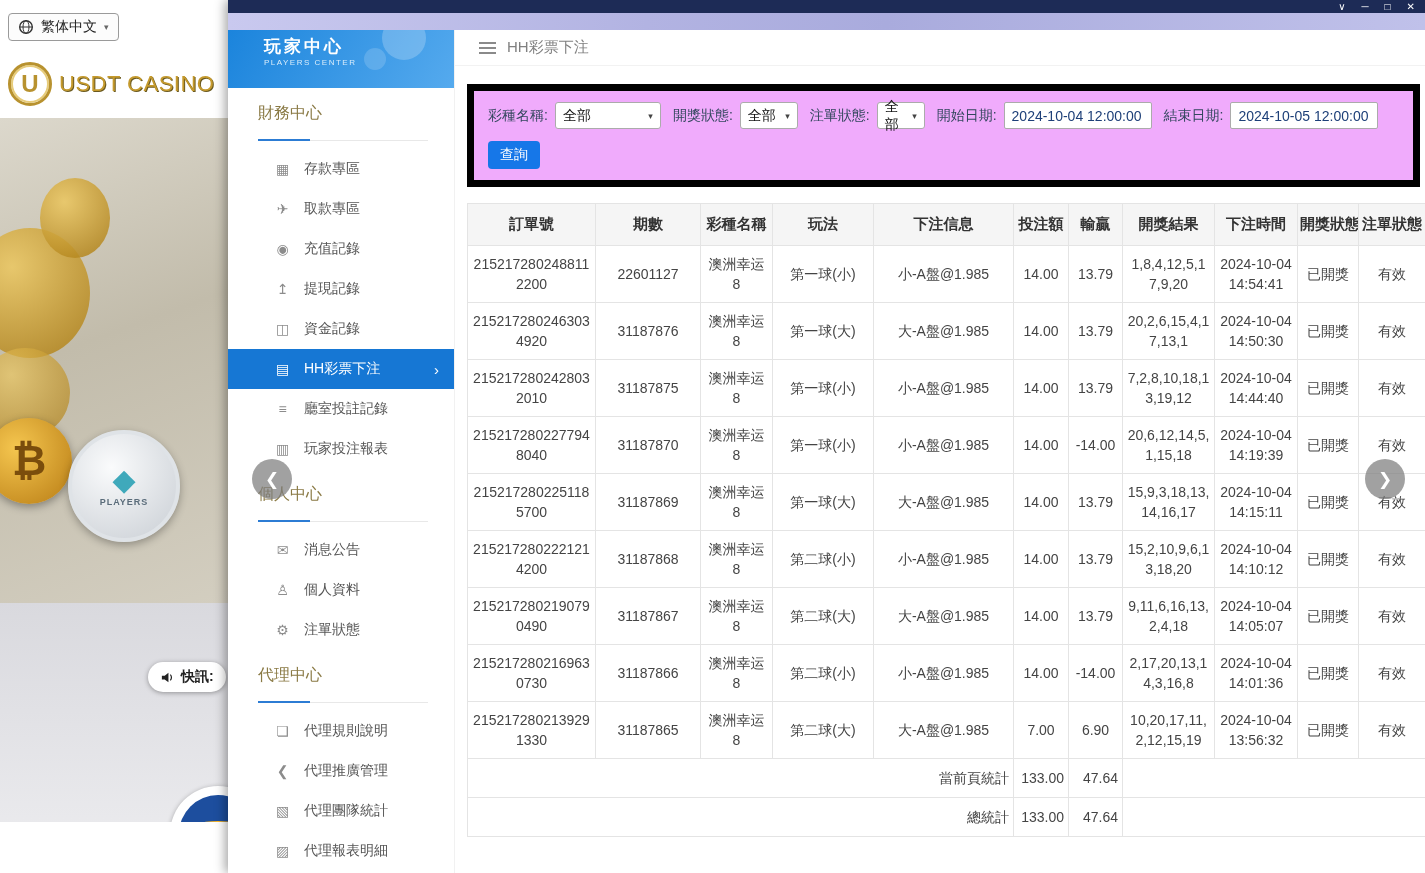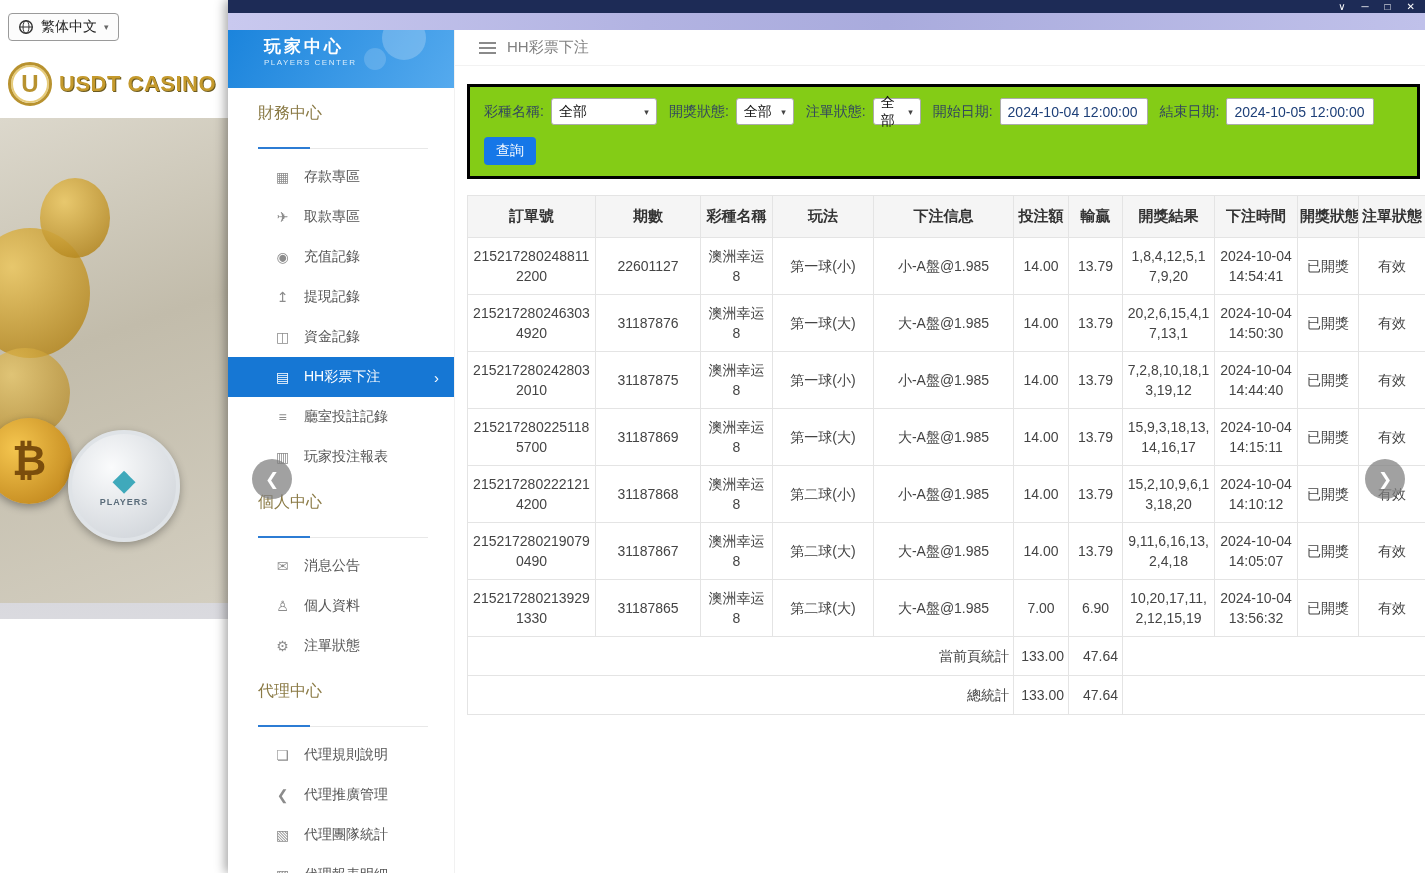--- a/index.html
+++ b/index.html
@@ -1,26 +1,26 @@
 <!DOCTYPE html>
 <html><head>
 <meta charset="utf-8">
 <style>
   * { margin:0; padding:0; box-sizing:border-box; }
   html,body { width:1425px; height:873px; overflow:hidden; }
   body { position:relative; font-family:"Liberation Sans","DejaVu Sans",sans-serif; background:#fff; }
 
   
-  .bg-site { position:absolute; left:0; top:0; width:228px; height:619px; background:#fff; overflow:hidden; }
+  .bg-site { position:absolute; left:0; top:0; width:228px; height:822px; background:#fff; overflow:hidden; }
   .bg-topbar { height:52px; background:#fff; padding:13px 0 0 8px; }
   .lang-pill { display:inline-flex; align-items:center; gap:7px; border:1px solid #9a9a9a; border-radius:4px; padding:4px 9px; font-size:14px; color:#222; background:#fcfcfc; cursor:pointer; }
   .lang-caret { font-size:9px; color:#666; }
   .logo-row { display:flex; align-items:center; gap:7px; padding:10px 6px 12px 8px; background:#fff; }
   .logo-coin { width:44px; height:44px; flex-shrink:0; border-radius:50%; border:3px solid #b8922f; box-shadow:inset 0 0 0 2px #e7cc7a; color:#b8922f; display:flex; align-items:center; justify-content:center; font-weight:bold; font-size:24px; }
-  .logo-text { font-size:22px; font-weight:bold; color:#c59a2d; text-shadow:1px 1px 0 #6b5a20; letter-spacing:.5px; white-space:nowrap; }
+  .logo-text { font-size:22px; font-weight:normal; color:#c59a2d; text-shadow:1px 1px 0 #6b5a20; letter-spacing:.5px; white-space:nowrap; }
   .bg-photo { position:relative; height:485px; background:linear-gradient(160deg,#dcd8cc 0%,#c2bcab 45%,#d3cec0 100%); overflow:hidden; }
   .gold-blob { position:absolute; border-radius:50%; background:radial-gradient(circle at 35% 30%,#ecc75f,#a8780f); opacity:.85; }
   .blob1 { left:-30px; top:110px; width:120px; height:130px; }
   .blob2 { left:40px; top:60px; width:70px; height:80px; }
   .blob3 { left:-20px; top:230px; width:90px; height:90px; opacity:.7; }
   .coin-btc { position:absolute; left:-14px; top:300px; width:86px; height:86px; border-radius:50%; background:radial-gradient(circle at 35% 35%,#f5c64f,#b87c14); display:flex; align-items:center; justify-content:center; font-size:42px; font-weight:bold; color:#7a4d0c; box-shadow:0 3px 8px rgba(0,0,0,.35); }
   .coin-eth { position:absolute; left:68px; top:312px; width:112px; height:112px; border-radius:50%; background:radial-gradient(circle at 38% 32%,#fafbfc,#c9ced4); border:4px solid #dfe3e7; box-shadow:0 3px 8px rgba(0,0,0,.3); display:flex; flex-direction:column; align-items:center; justify-content:center; gap:2px; }
   .eth-diamond { color:#3fa9bb; font-size:30px; line-height:1; }
   .eth-text { font-size:9px; letter-spacing:1px; color:#5a6c7a; font-weight:bold; }
   .bg-lower { height:336px; background:linear-gradient(#d9d9de,#f2f2f4); }
@@ -37,35 +37,35 @@
   .purple-strip { height:17px; background:linear-gradient(90deg,#c9c9ef 0%,#b2b3e2 35%,#a9abdd 55%,#c0c1ea 100%); }
   .app { display:flex; height:843px; }
 
   
   .sidebar { width:227px; flex-shrink:0; background:#fff; border-right:1px solid #f1f1f1; }
   .sidebar-header { height:58px; background:linear-gradient(120deg,#1b84dc,#55aaee); padding:5px 0 0 36px; position:relative; overflow:hidden; }
   .sidebar-header::before { content:""; position:absolute; right:28px; top:-14px; width:44px; height:44px; border-radius:50%; background:rgba(255,255,255,.22); }
   .sidebar-header::after { content:""; position:absolute; right:68px; top:18px; width:22px; height:22px; border-radius:50%; background:rgba(255,255,255,.16); }
   .sidebar-title { color:#fff; font-size:17px; font-weight:bold; letter-spacing:3px; }
   .sidebar-sub { color:#d8ecfb; font-size:8px; letter-spacing:1.5px; }
-  .section-title { margin:15px 26px 2px 30px; padding-bottom:24px; font-size:16px; color:#8a7a45; border-bottom:1px solid #e8e8e8; position:relative; }
+  .section-title { margin:15px 26px 2px 30px; padding-bottom:16px; font-size:16px; color:#8a7a45; border-bottom:1px solid #e8e8e8; position:relative; }
   .section-title::after { content:""; position:absolute; left:0; bottom:-1px; width:52px; height:2px; background:#2c7cd4; }
   .menu { padding-top:6px; }
   .menu-item { height:40px; display:flex; align-items:center; padding-left:46px; gap:13px; font-size:14px; color:#555; cursor:pointer; position:relative; }
   .menu-icon { width:17px; text-align:center; color:#8c8c8c; font-size:14px; flex-shrink:0; }
   .menu-item.active { background:#1677d4; color:#fff; }
   .menu-item.active .menu-icon { color:#fff; }
   .menu-chevron { position:absolute; right:15px; color:#fff; font-size:15px; }
 
   
   .content { flex:1; background:#fff; overflow:hidden; }
   .content-header { height:36px; display:flex; align-items:center; gap:11px; padding-left:24px; color:#808080; font-size:15px; border-bottom:1px solid #f2f2f2; }
   .hamburger { width:17px; cursor:pointer; }
   .hamburger i { display:block; height:2px; background:#8a8a8a; margin:3px 0; }
-  .filter-box { margin:18px 5px 0 12px; border:3px solid #000000; background:#84cc16; padding:11px 14px 11px; }
+  .filter-box { margin:18px 5px 0 12px; border:7px solid #000000; background:#f0abfc; padding:11px 14px 11px; }
   .filter-row { display:flex; align-items:center; }
   .f-label { font-size:14px; color:#33475e; white-space:nowrap; margin-right:7px; }
   .f-select { display:inline-flex; align-items:center; justify-content:space-between; border:1px solid #ababab; border-radius:3px; height:27px; padding:0 7px; font-size:14px; color:#111; background:#fff; cursor:pointer; margin-right:12px; }
   .sel-1 { width:106px; } .sel-2 { width:58px; } .sel-3 { width:48px; }
   .f-caret { font-size:9px; color:#444; margin-left:6px; }
   .f-input { height:27px; width:148px; border:1px solid #ababab; border-radius:2px; font-size:14px; color:#1d3f78; padding:0 7px; margin-right:12px; font-family:inherit; background:#fff; }
   .search-btn { margin-top:12px; min-width:50px; height:28px; background:#1677e8; color:#fff; border:none; border-radius:4px; font-size:14px; cursor:pointer; padding:0 12px; font-family:inherit; }
 
   .table-wrap { margin:16px 0 0 12px; }
   table { border-collapse:collapse; table-layout:fixed; width:958px; font-size:14px; color:#444; background:#fff; }
@@ -320,20 +320,33 @@
                 <td>第一球(小)</td>
                 <td>小-A盤@1.985</td>
                 <td>14.00</td>
                 <td>13.79</td>
                 <td>7,2,8,10,18,13,19,12</td>
                 <td>2024-10-04 14:44:40</td>
                 <td>已開獎</td>
                 <td>有效</td>
               </tr>
             <tr>
+                <td>2152172802277948040</td>
+                <td>31187870</td>
+                <td>澳洲幸运8</td>
+                <td>第一球(小)</td>
+                <td>小-A盤@1.985</td>
+                <td>14.00</td>
+                <td>-14.00</td>
+                <td>20,6,12,14,5,1,15,18</td>
+                <td>2024-10-04 14:19:39</td>
+                <td>已開獎</td>
+                <td>有效</td>
+              </tr>
+            <tr>
                 <td>2152172802251185700</td>
                 <td>31187869</td>
                 <td>澳洲幸运8</td>
                 <td>第一球(大)</td>
                 <td>大-A盤@1.985</td>
                 <td>14.00</td>
                 <td>13.79</td>
                 <td>15,9,3,18,13,14,16,17</td>
                 <td>2024-10-04 14:15:11</td>
                 <td>已開獎</td>
@@ -355,20 +368,33 @@
             <tr>
                 <td>2152172802190790490</td>
                 <td>31187867</td>
                 <td>澳洲幸运8</td>
                 <td>第二球(大)</td>
                 <td>大-A盤@1.985</td>
                 <td>14.00</td>
                 <td>13.79</td>
                 <td>9,11,6,16,13,2,4,18</td>
                 <td>2024-10-04 14:05:07</td>
+                <td>已開獎</td>
+                <td>有效</td>
+              </tr>
+            <tr>
+                <td>2152172802169630730</td>
+                <td>31187866</td>
+                <td>澳洲幸运8</td>
+                <td>第二球(小)</td>
+                <td>小-A盤@1.985</td>
+                <td>14.00</td>
+                <td>-14.00</td>
+                <td>2,17,20,13,14,3,16,8</td>
+                <td>2024-10-04 14:01:36</td>
                 <td>已開獎</td>
                 <td>有效</td>
               </tr>
             <tr>
                 <td>2152172802139291330</td>
                 <td>31187865</td>
                 <td>澳洲幸运8</td>
                 <td>第二球(大)</td>
                 <td>大-A盤@1.985</td>
                 <td>7.00</td>

